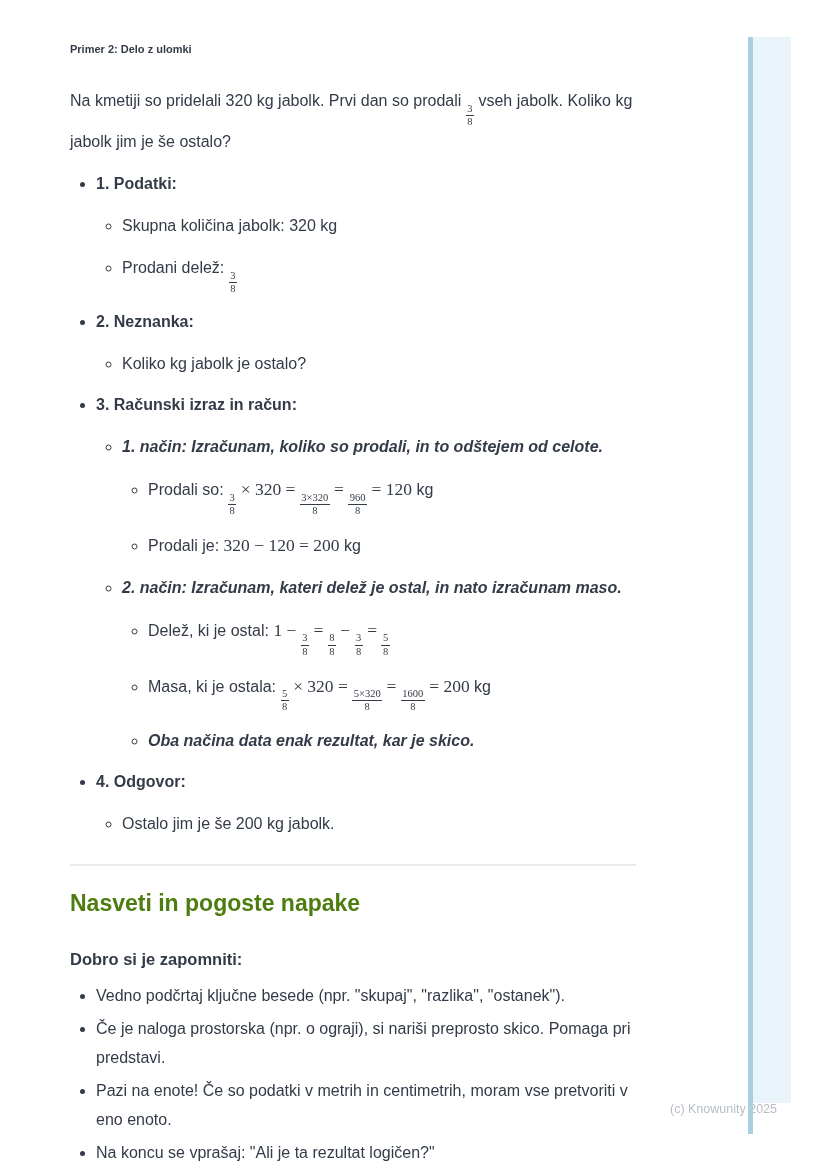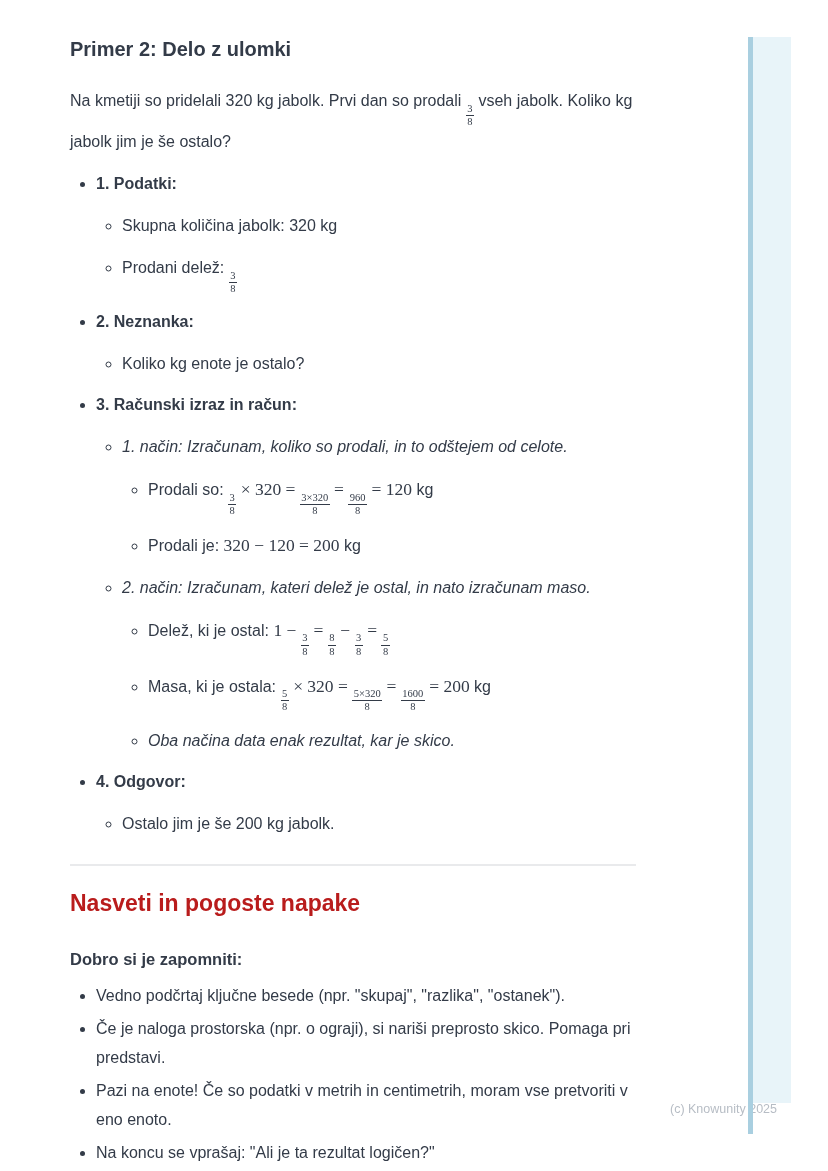--- a/index.html
+++ b/index.html
@@ -8,42 +8,42 @@
     background: #ffffff;
     overflow: hidden;
     font-family: "Liberation Sans", sans-serif;
     color: #333b48;
   }
   .page { position: relative; width: 828px; height: 1171px; }
   .content {
     position: absolute; left: 70px; top: 0; width: 566px;
     font-size: 16px; line-height: 28px;
   }
-  .doc-title { margin: 38px 0 0; font-size: 20px; font-weight: bold; line-height: 22px; }
+  .doc-title { margin: 38px 0 0; font-size: 11px; font-weight: bold; line-height: 22px; }
   .intro { margin: 27px 0 0; }
   .rich { white-space: pre-wrap; }
   ul { margin: 0; padding-left: 26px; }
   ul.top { margin-top: 14px; list-style-type: disc; }
   ul.top > li { margin-top: 13px; }
   ul.sub { margin-top: 12px; list-style-type: circle; }
   ul.sub > li { margin-top: 14px; }
   li { line-height: 28px; }
   li strong { font-weight: bold; }
-  .it { font-style: italic; }
+  .it { font-style: italic; font-weight: bold; }
   .seg-math { font-family: "Liberation Serif", serif; font-size: 17.5px; }
   .frac {
     display: inline-flex; flex-direction: column; align-items: center;
     vertical-align: -0.55em;
     font-family: "Liberation Serif", serif;
     font-size: 10.5px; line-height: 1.15; text-align: center;
   }
   .frac .num { border-bottom: 1px solid currentColor; padding: 0 1.5px; }
   .frac .den { padding: 0 1.5px; }
   hr.rule { margin: 26px 0 0; border: none; border-top: 2px solid #e9eaec; }
-  .section-heading { margin: 22px 0 0; font-size: 23px; line-height: 30px; font-weight: bold; color: #b91c1c; }
+  .section-heading { margin: 22px 0 0; font-size: 23px; line-height: 30px; font-weight: bold; color: #4d7c0f; }
   .sub-heading { margin: 30px 0 0; font-size: 16.5px; font-weight: bold; line-height: 22px; }
   ul.tips { margin-top: 11px; list-style-type: disc; }
   ul.tips > li { margin-top: 4px; line-height: 29px; }
   .scroll-track {
     position: absolute; left: 752px; top: 37px; width: 39px; height: 1066px;
     background: #e8f4f9; z-index: 1;
   }
   .scroll-thumb {
     position: absolute; left: 748px; top: 37px; width: 5px; height: 1097px;
     background: #a9cfe0; z-index: 3;
@@ -76,21 +76,21 @@
           <li>
             <span class="rich"><span class="seg-text">Prodani delež: </span><span class="frac"><span class="num">3</span><span class="den">8</span></span></span>
           </li>
         </ul>
       </li>
 
       <li>
         <strong>2. Neznanka:</strong>
         <ul class="sub">
           <li>
-            <span>Koliko kg enote je ostalo?</span>
+            <span>Koliko kg jabolk je ostalo?</span>
           </li>
         </ul>
       </li>
 
       <li>
         <strong>3. Računski izraz in račun:</strong>
         <ul class="sub">
           <li>
             <span class="it">1. način: Izračunam, koliko so prodali, in to odštejem od celote.</span>
             <ul class="sub">

